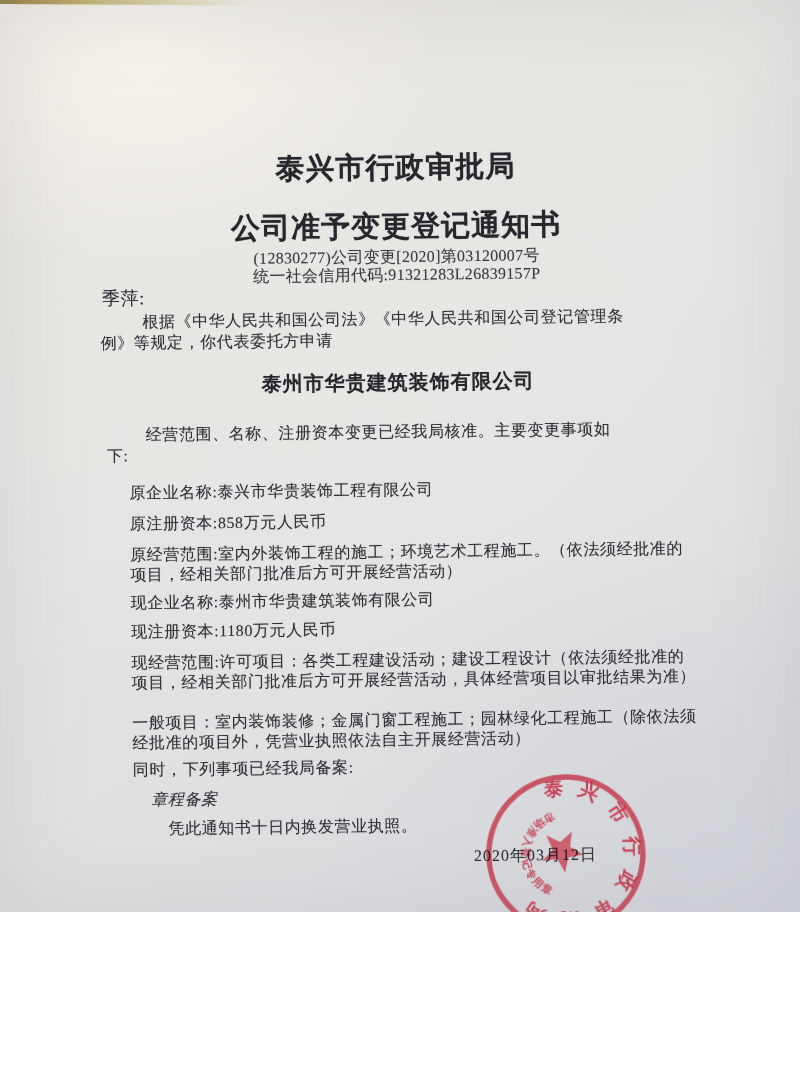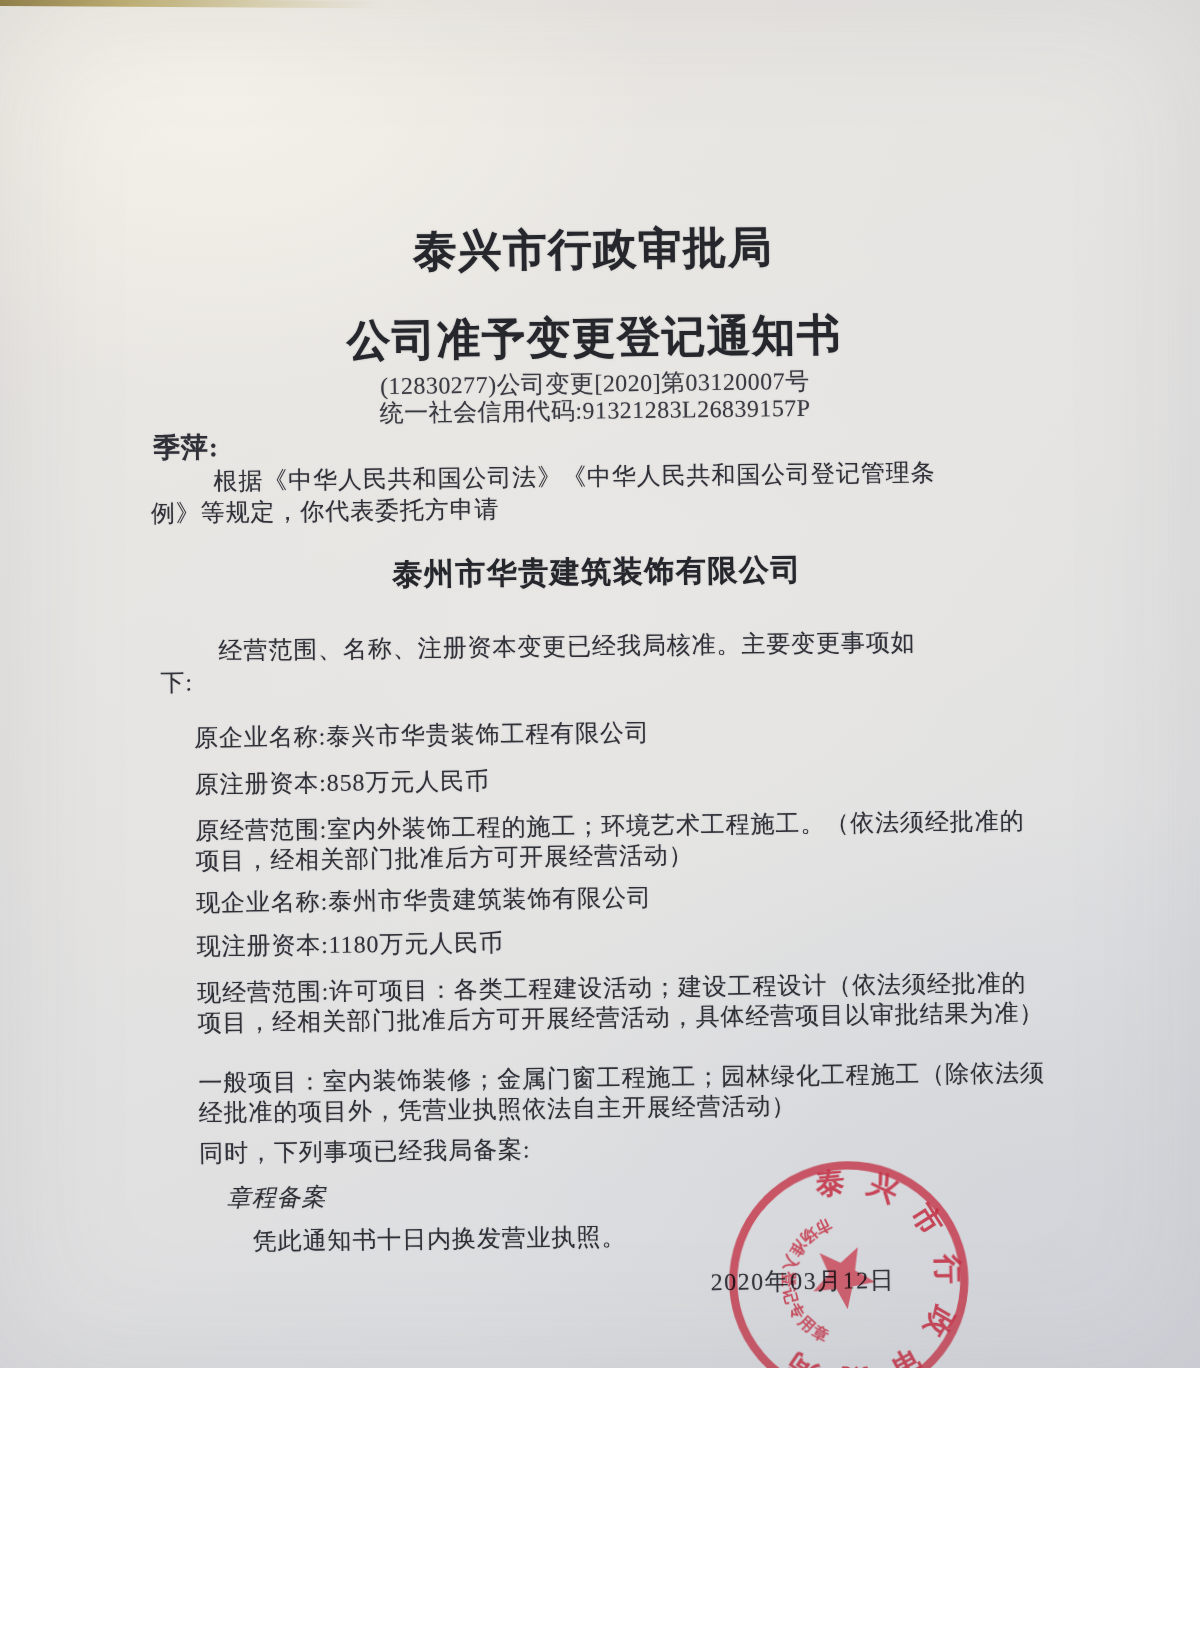--- a/index.html
+++ b/index.html
@@ -32,21 +32,21 @@
   .line{
     position:absolute;
     font-size:16px;line-height:20px;letter-spacing:0.6px;
     white-space:nowrap;
     color:#303138;
     text-shadow:0 0 1px rgba(72,72,84,0.35);
   }
   .center{left:0;width:100%;text-align:center;}
   .h1{font-size:29px;line-height:34px;font-weight:bold;letter-spacing:1px;color:#26272c;text-shadow:0 0 1px rgba(50,50,60,0.5);}
   .sub{font-size:16px;letter-spacing:0.3px;color:#3a3b42;}
-  .bold{font-weight:bold;}
+  .bold{font-weight:normal;}
   .company{font-size:20px;font-weight:bold;letter-spacing:1px;color:#26272c;}
   .footer-line{font-size:13px;color:#3a3b42;transform:translateX(-11px);}
   .footer-line .gap{display:inline-block;width:18px;}
   .date-line{font-size:16px;letter-spacing:1px;color:#33343b;z-index:3;}
   .seal{
     position:absolute;left:462px;top:756px;width:200px;height:200px;
     z-index:4;mix-blend-mode:multiply;filter:blur(0.4px);
   }
 </style>
 </head>

